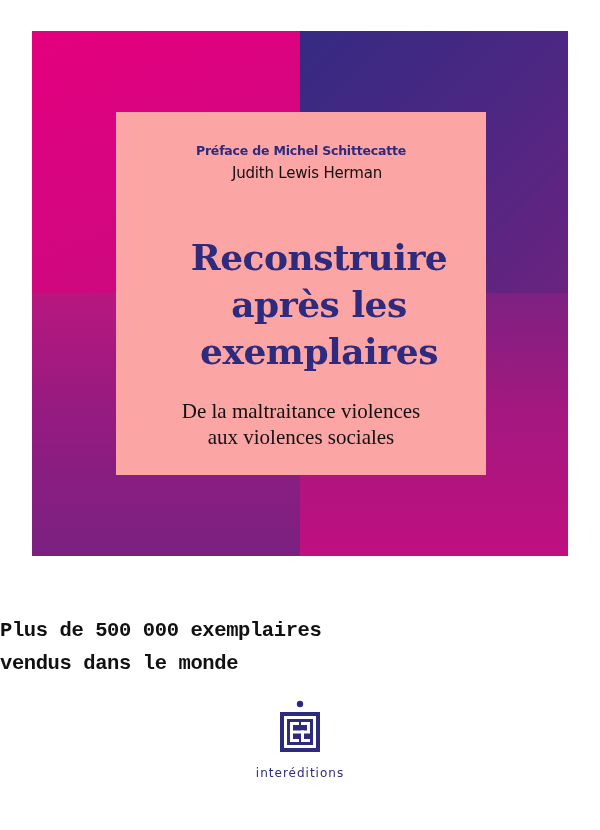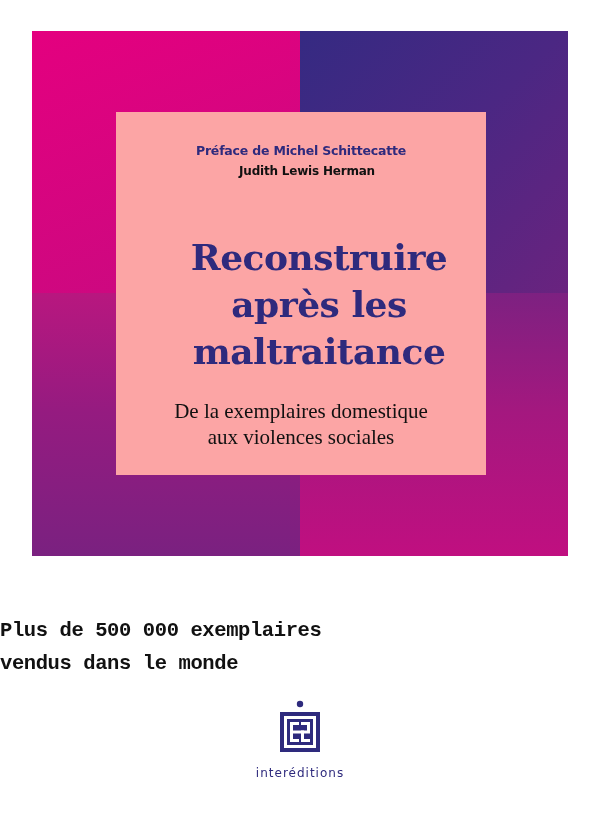--- a/index.html
+++ b/index.html
@@ -5,21 +5,21 @@
   html, body { margin:0; padding:0; }
   body { width:600px; height:830px; background:#ffffff; position:relative; overflow:hidden; font-family:"DejaVu Sans", sans-serif; }
   .cover-panel { position:absolute; left:32px; top:31px; width:536px; height:525px; }
   .quad { position:absolute; }
   .q-tl { left:0; top:0; width:268px; height:262px; background:linear-gradient(160deg,#e4007f 0%,#c80a80 100%); }
   .q-tr { left:268px; top:0; width:268px; height:262px; background:linear-gradient(135deg,#352a82 0%,#4b2783 50%,#6a237f 100%); }
   .q-bl { left:0; top:262px; width:268px; height:263px; background:linear-gradient(180deg,#b8177f 0%,#951b80 45%,#7a2180 100%); }
   .q-br { left:268px; top:262px; width:268px; height:263px; background:linear-gradient(180deg,#7d2181 0%,#a4187f 45%,#c00f80 100%); }
   .title-box { position:absolute; left:84px; top:81px; width:370px; height:363px; background:#fca5a5; text-align:center; }
   .preface { position:absolute; left:0; right:0; top:31px; font-family:"DejaVu Sans", sans-serif; font-weight:bold; font-size:12.5px; color:#2e2a7d; letter-spacing:-0.2px; }
-  .author { position:absolute; left:0; right:0; top:52px; font-family:"DejaVu Sans", sans-serif; font-weight:bold; font-size:12px; color:#111; letter-spacing:-0.2px;margin-left:12px; }
+  .author { position:absolute; left:0; right:0; top:52px; font-family:"DejaVu Sans", sans-serif; font-weight:normal; font-size:15px; color:#111; letter-spacing:-0.2px;margin-left:12px; }
   .main-title { position:absolute; left:0; right:0; top:122px; font-family:"DejaVu Serif", serif; font-weight:bold; color:#2e2a7d; font-size:36px; line-height:47px; letter-spacing:-0.5px; }
   .main-title div { white-space:nowrap;padding-left:36px; }
   .subtitle { position:absolute; left:0; right:0; top:286px; font-family:"Liberation Serif", serif; color:#111; font-size:21px; line-height:26px; }
   .subtitle div { white-space:nowrap; }
   .tagline { position:absolute; left:0; width:600px; top:614px; font-family:Liberation Mono, monospace; font-weight:bold; color:#111; font-size:20.5px; line-height:33px; letter-spacing:-0.4px; }
   .logo { position:absolute; left:279px; top:700px; width:42px; height:54px; }
   .publisher { position:absolute; left:0; width:600px; top:766px; text-align:center; font-family:"DejaVu Sans", sans-serif; color:#2e2a7d; font-size:12px; letter-spacing:1px; }
 </style>
 </head>
 <body>
@@ -29,24 +29,24 @@
   <div class="quad q-tr"></div>
   <div class="quad q-bl"></div>
   <div class="quad q-br"></div>
 
   <div class="title-box">
     <div class="preface">Préface de Michel Schittecatte</div>
     <div class="author">Judith Lewis Herman</div>
     <div class="main-title">
       <div>Reconstruire</div>
       <div>après les</div>
-      <div>maltraitance</div>
+      <div>exemplaires</div>
     </div>
     <div class="subtitle">
-      <div>De la exemplaires domestique</div>
+      <div>De la maltraitance violences</div>
       <div>aux violences sociales</div>
     </div>
   </div>
 </div>
 
 <div class="tagline">
   <div>Plus de 500 000 exemplaires</div>
   <div>vendus dans le monde</div>
 </div>
 

